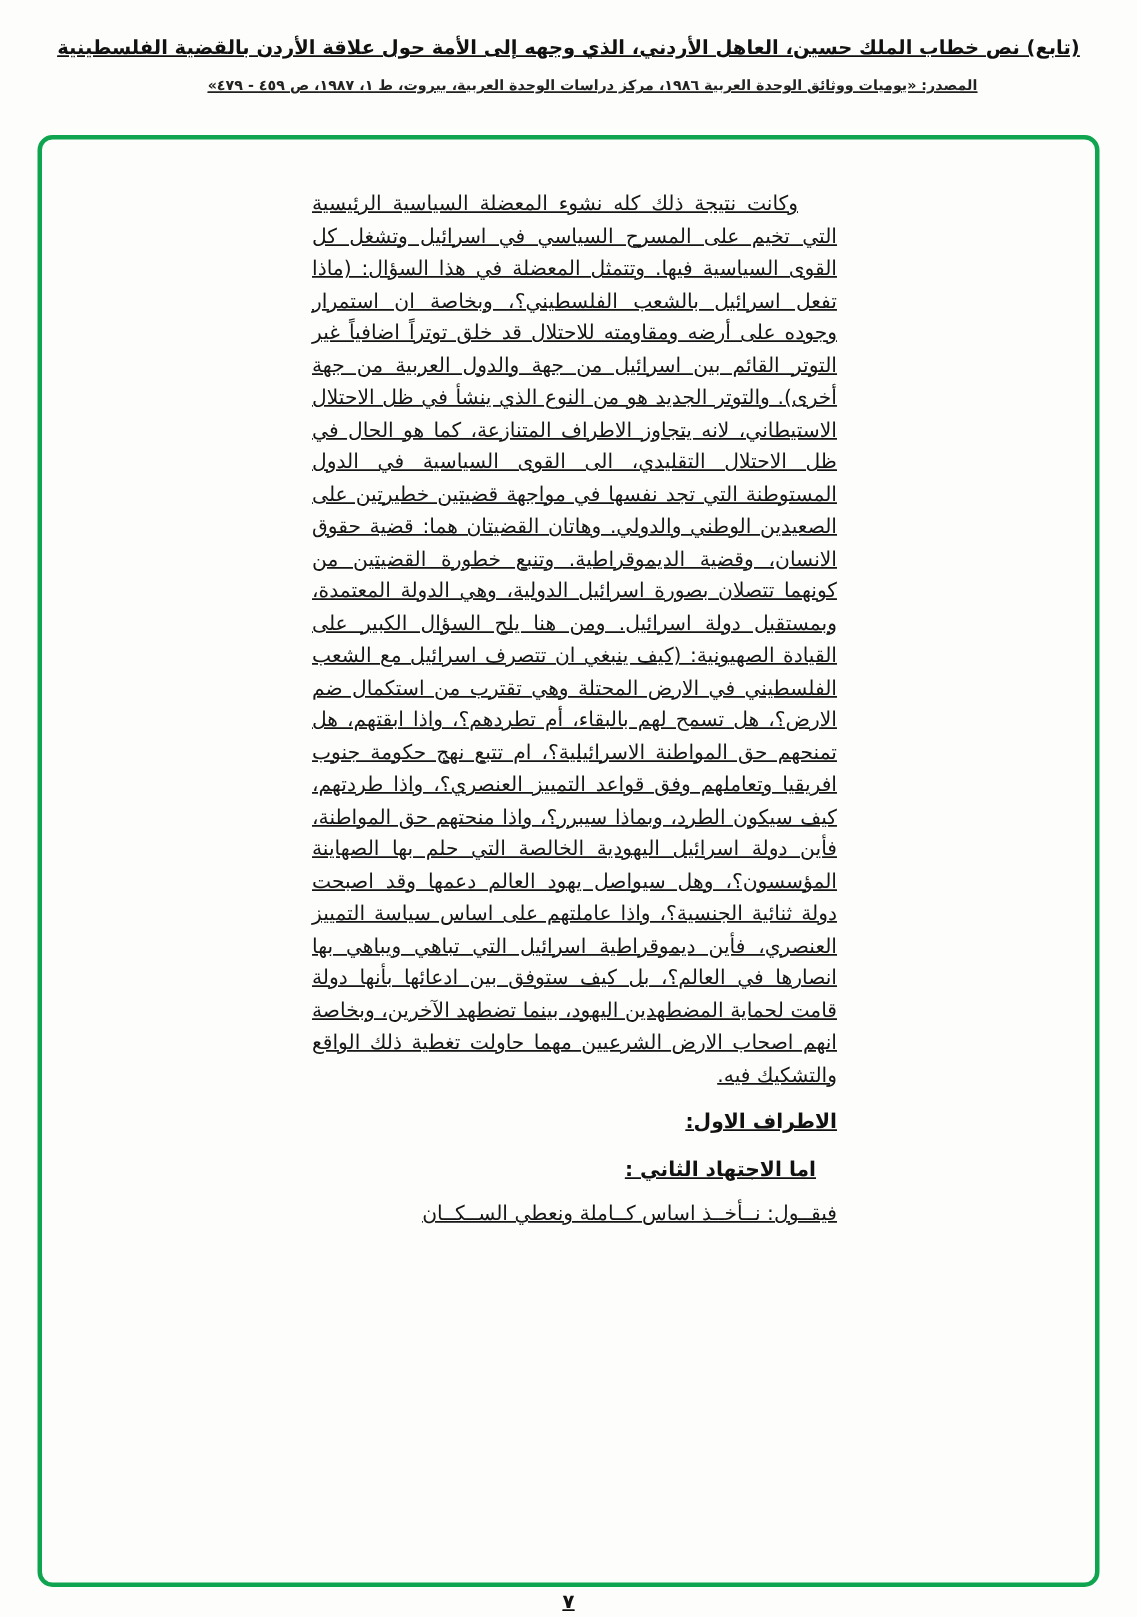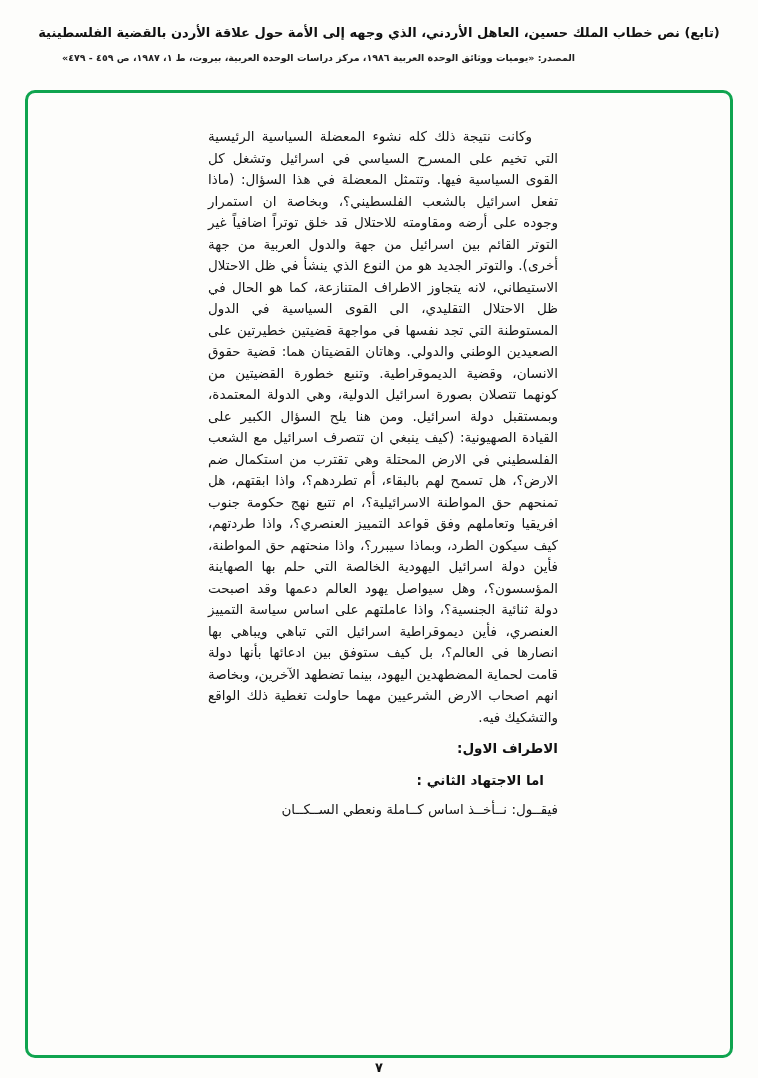--- a/index.html
+++ b/index.html
@@ -1,16 +1,16 @@
 <!DOCTYPE html>
 <html lang="ar" style="--frame-green: #0fa44f;"><head>
   <meta charset="utf-8">
   <style>
     :root { --frame-green: #0fa44f; }
-    * { margin: 0; padding: 0; box-sizing: border-box; }
+    * { margin: 0; padding: 0; box-sizing: border-box; text-decoration: underline; }
     html, body { background: #ffffff; }
     body {
       width: 758px; height: 1078px;
       font-family: "DejaVu Sans", sans-serif;
       color: #141414;
       position: relative;
       overflow: hidden;
     }
     .page {
       position: relative;
@@ -30,21 +30,21 @@
       font-size: 13px;
       line-height: 1.45;
       color: #111;
     }
     .doc-source {
       margin-top: 9px;
       font-weight: bold;
       font-size: 9.5px;
       color: #222;
       direction: rtl;
-      text-align: left;      
+      text-align: center;      
       padding-left: 32px;
     }
     
     .green-frame {
       position: absolute;
       left: 25px; top: 90px;
       width: 708px; height: 968px;
       border: 3px solid var(--frame-green);
       border-radius: 10px;
       overflow: hidden;

